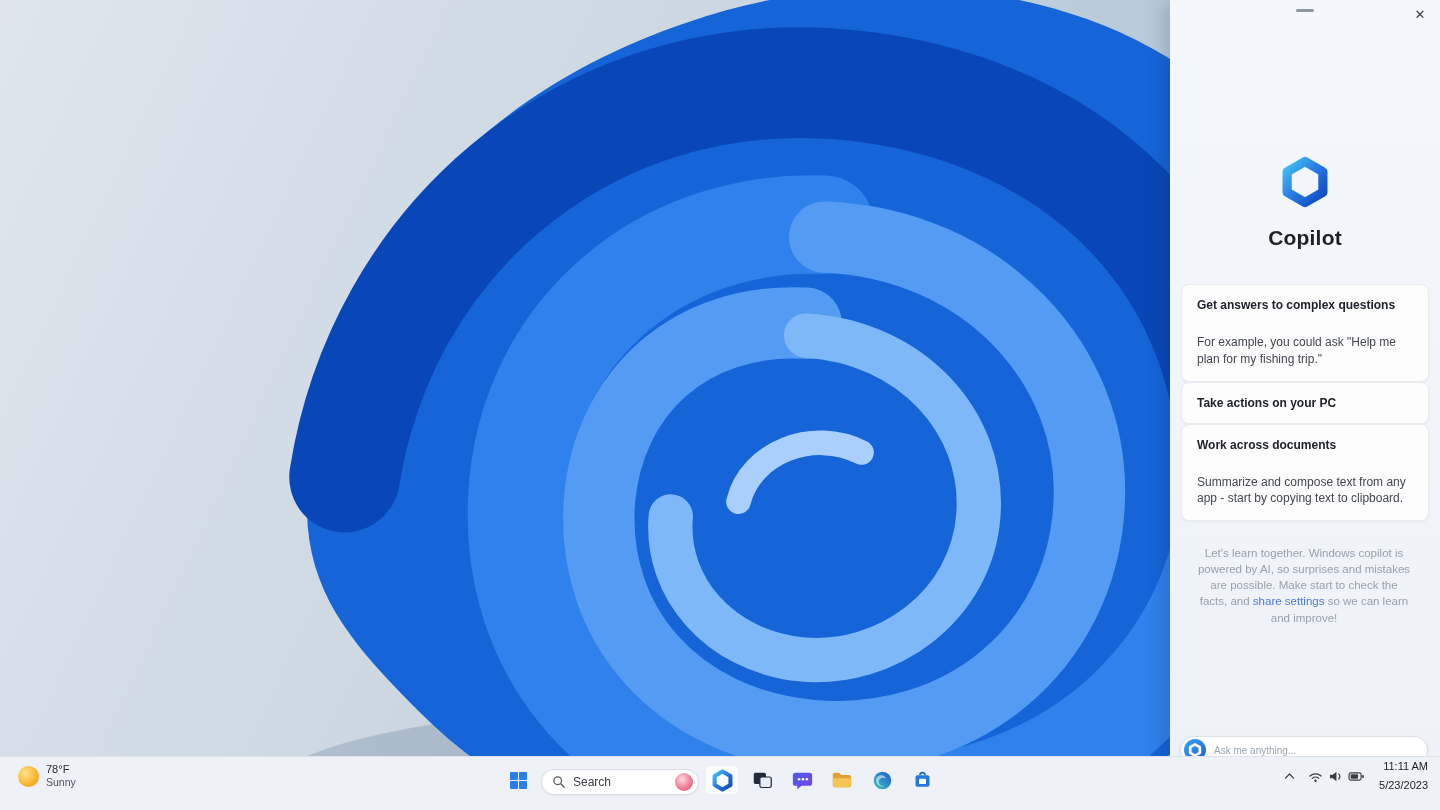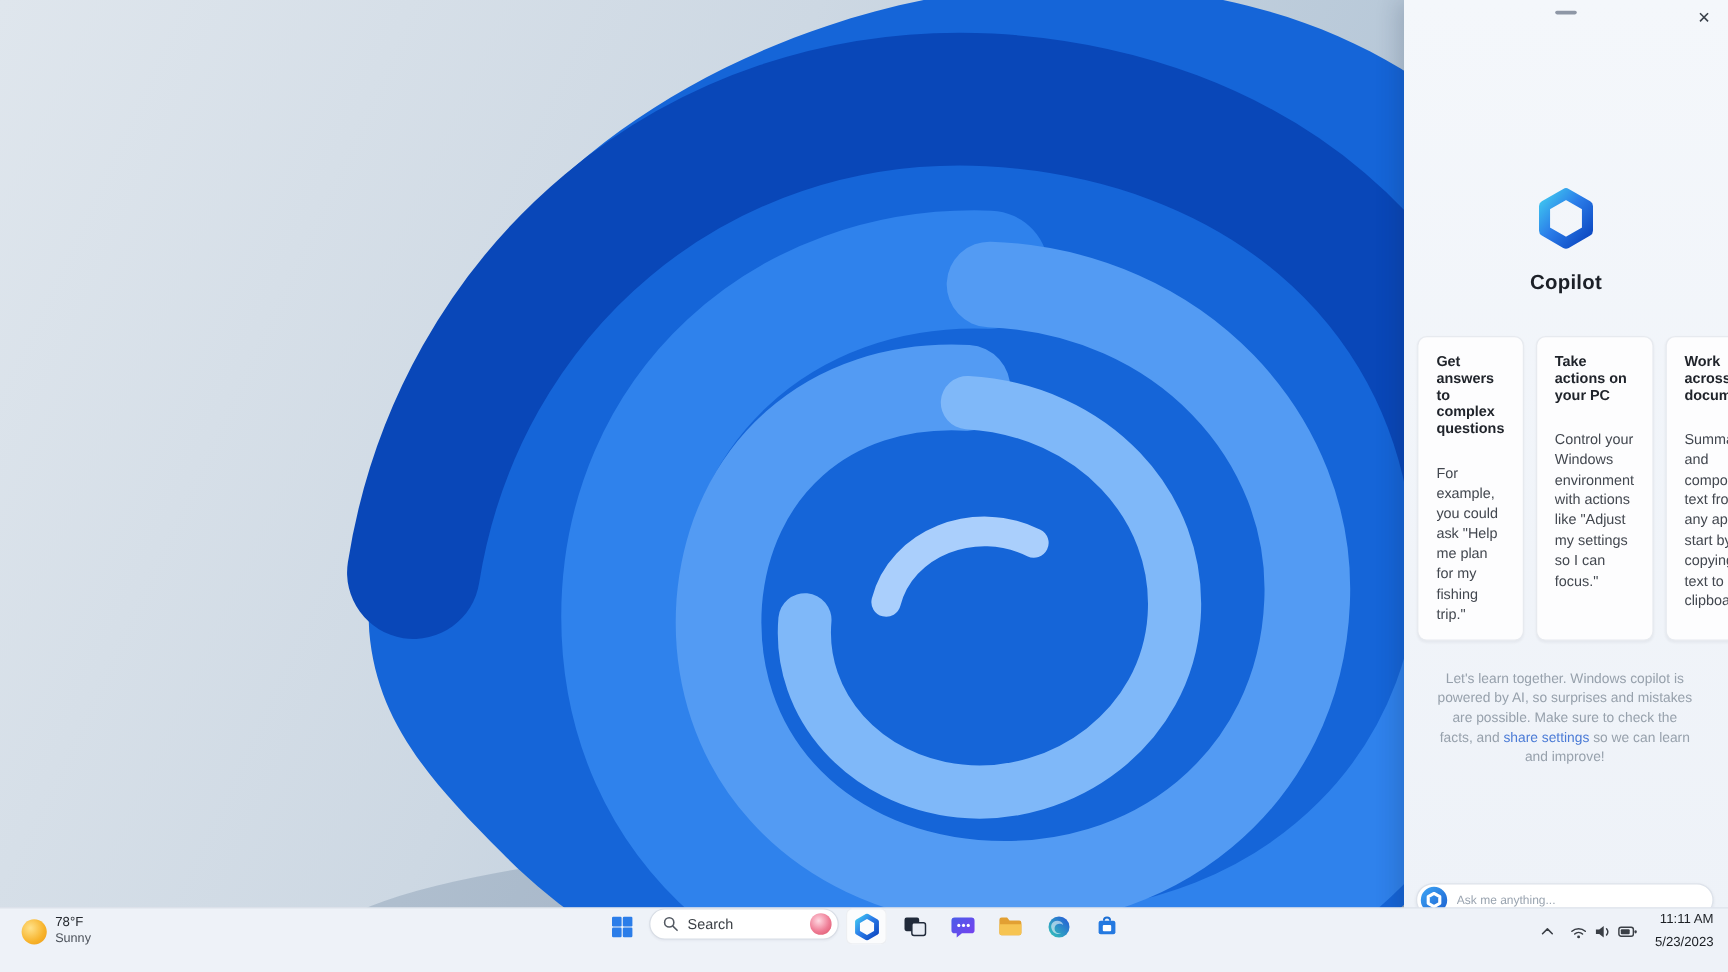--- a/index.html
+++ b/index.html
@@ -14,22 +14,22 @@
   
   .copilot-panel { position:absolute; top:0; right:0; width:270px; bottom:38px;
     background:linear-gradient(180deg,#f4f7fb 0%,#eef2f8 100%);
     box-shadow:-6px 0 18px rgba(20,35,60,0.18); display:flex; flex-direction:column; }
   .panel-controls { position:relative; height:30px; flex:0 0 auto; }
   .drag-handle { position:absolute; top:9px; left:50%; transform:translateX(-50%);
     width:18px; height:3px; border-radius:2px; background:#8e97a6; border:none; cursor:pointer; }
   .close-btn { position:absolute; top:2px; right:8px; width:24px; height:24px; border:none;
     background:transparent; font-size:13px; color:#39404a; cursor:pointer; }
   .panel-header { margin-top:126px; display:flex; flex-direction:column; align-items:center; flex:0 0 auto; }
-  .panel-title { margin-top:18px; font-size:17px; font-weight:700; color:#1c2027; letter-spacing:.2px; }
-  .cards { margin-top:34px; padding:0 11px; display:flex; gap:10px; }
+  .panel-title { margin-top:18px; font-size:21px; font-weight:700; color:#1c2027; letter-spacing:.2px; }
+  .cards { margin-top:34px; padding:0 11px; display:flex; flex-direction:column; }
   .card { background:#fdfdfe; border:1px solid #e7eaef; border-radius:8px; padding:13px 15px;
     box-shadow:0 1px 2px rgba(30,40,60,0.05); cursor:pointer; }
   .card-heading { font-size:12px; font-weight:700; color:#20242b; }
   .card-body { margin-top:22px; font-size:12px; line-height:1.4; color:#42474f; }
   .disclaimer { margin:24px 28px 0 26px; font-size:11.5px; line-height:1.4; color:#97a1ac; text-align:center; }
   .disclaimer .link { color:#4b7bd6; cursor:pointer; }
   .ask-bar { position:absolute; left:10px; right:12px; bottom:8px; height:28px;
     background:#ffffff; border:1px solid #dde2ea; border-radius:14px;
     display:flex; align-items:center; padding:0 10px 0 3px;
     box-shadow:0 1px 3px rgba(30,40,60,0.08); }
@@ -43,21 +43,21 @@
   .taskbar { position:absolute; left:0; right:0; bottom:0; height:54px;
     background:#eef2f8; border-top:1px solid rgba(20,35,60,0.07); }
   .tb-weather { position:absolute; left:10px; top:0; height:38px; display:flex; align-items:center;
     gap:7px; padding:0 8px; border-radius:5px; cursor:pointer; }
   .sun { width:21px; height:21px; border-radius:50%;
     background:radial-gradient(circle at 35% 35%, #ffe28a, #f7b32b 60%, #ed9a16); }
   .weather-text { display:flex; flex-direction:column; line-height:1.2; }
   .weather-temp { font-size:11px; color:#24282e; }
   .weather-cond { font-size:10.5px; color:#4c525a; }
   .tb-center { position:absolute; left:50%; top:0; transform:translateX(-50%); height:38px;
-    display:flex; align-items:flex-start; gap:6px; }
+    display:flex; align-items:flex-end; gap:6px; }
   .tb-btn { width:34px; height:30px; display:flex; align-items:center; justify-content:center;
     border:none; background:transparent; border-radius:5px; cursor:pointer; }
   .tb-btn.active { background:rgba(255,255,255,0.75); box-shadow:inset 0 0 0 1px rgba(20,35,60,0.06); }
   .start-grid { width:17px; height:17px; display:grid; grid-template-columns:8px 8px; grid-template-rows:8px 8px; gap:1px; }
   .start-grid span { background:#2b7de9; border-radius:1px; }
   .search-pill { height:26px; width:158px; background:#fff; border:1px solid #d8dde5; border-radius:13px;
     display:flex; align-items:center; padding:0 5px 0 10px; gap:7px; cursor:pointer;
     box-shadow:0 1px 2px rgba(30,40,60,0.06); }
   .search-label { font-size:12px; color:#3c4046; flex:1; text-align:left; }
   .daily-icon { width:18px; height:18px; border-radius:50%;
@@ -123,29 +123,28 @@
       <div class="panel-title">Copilot</div>
     </div>
 
     <div class="cards">
       <div class="card">
         <div class="card-heading">Get answers to complex questions</div>
         <div class="card-body">For example, you could ask "Help me plan for my fishing trip."</div>
       </div>
       <div class="card">
         <div class="card-heading">Take actions on your PC</div>
-        <div class="card-body">Control your Windows environment with actions like "Adjust my settings so I can focus."</div>
       </div>
       <div class="card">
         <div class="card-heading">Work across documents</div>
         <div class="card-body">Summarize and compose text from any app - start by copying text to clipboard.</div>
       </div>
     </div>
 
-    <p class="disclaimer"><span>Let's learn together. Windows copilot is powered by AI, so surprises and mistakes are possible. Make sure to check the facts, and </span><span class="link">share settings</span><span> so we can learn and improve!</span></p>
+    <p class="disclaimer"><span>Let's learn together. Windows copilot is powered by AI, so surprises and mistakes are possible. Make start to check the facts, and </span><span class="link">share settings</span><span> so we can learn and improve!</span></p>
 
     <div class="ask-bar">
       <span class="ask-badge">
         <svg width="14" height="14" viewBox="0 0 48 48">
             <use href="#cpl-hex-white"></use>
           </svg>
       </span>
       <input class="ask-input" type="text" placeholder="Ask me anything..." style="">
     </div>
   </aside>

